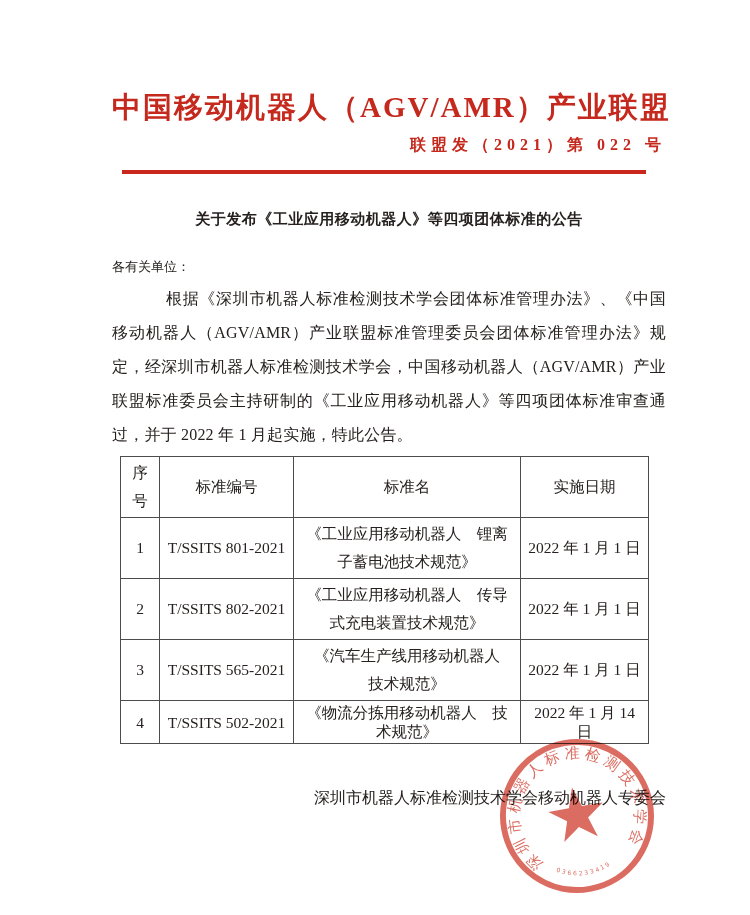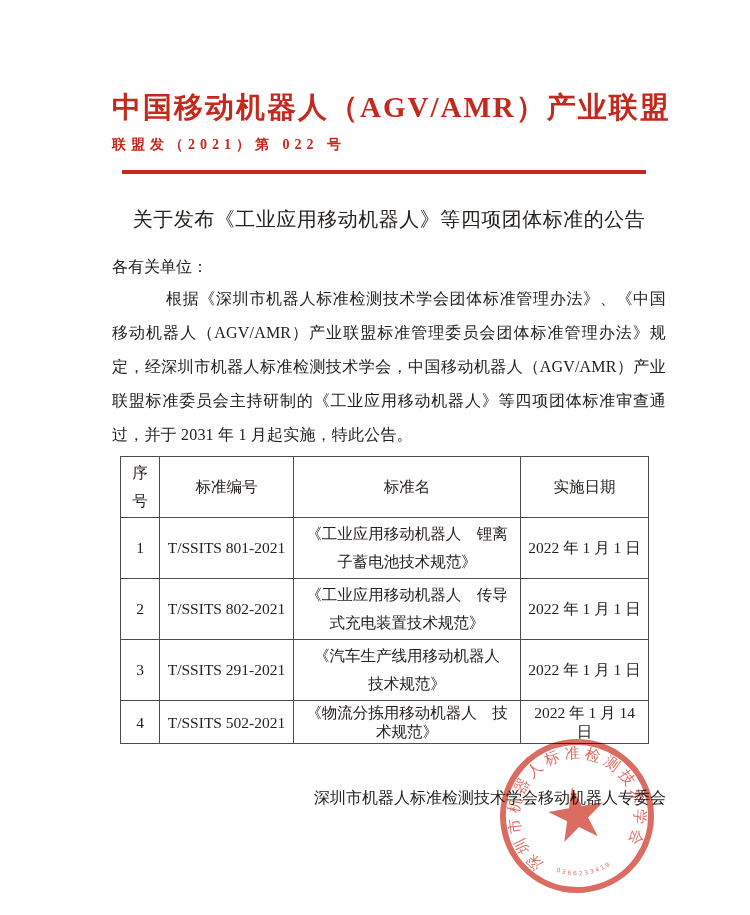--- a/index.html
+++ b/index.html
@@ -20,43 +20,43 @@
     text-align: center;
     color: #c5281c;
     font-weight: bold;
     font-size: 29px;
     line-height: 34px;
     letter-spacing: 2px;
     white-space: nowrap;
   }
   .doc-number {
     margin-top: 10px;
-    text-align: left;
+    text-align: right;
     color: #c5281c;
     font-weight: bold;
-    font-size: 14px;
+    font-size: 16px;
     line-height: 22px;
     letter-spacing: 5px;
   }
   .red-rule {
     margin: 14px 20px 0 10px;
     height: 4px;
     background: #c9271e;
   }
   .notice-title {
     margin-top: 30px;
     text-align: center;
-    font-size: 20px;
-    font-weight: normal;
+    font-size: 15px;
+    font-weight: bold;
     line-height: 30px;
     letter-spacing: 0.5px;
   }
   .salutation {
     margin-top: 18px;
-    font-size: 16px;
+    font-size: 13px;
     line-height: 30px;
   }
   .body-text {
     font-size: 16px;
     line-height: 34px;
     text-align: justify;
     text-indent: 54px;
     letter-spacing: 0.2px;
   }
 
@@ -104,21 +104,21 @@
 
 <div class="page">
   <div class="content">
 
     <div class="org-title">中国移动机器人（AGV/AMR）产业联盟</div>
     <div class="doc-number">联盟发（2021）第 022 号</div>
     <div class="red-rule"></div>
 
     <div class="notice-title">关于发布《工业应用移动机器人》等四项团体标准的公告</div>
     <div class="salutation">各有关单位：</div>
-    <p class="body-text">根据《深圳市机器人标准检测技术学会团体标准管理办法》、《中国移动机器人（AGV/AMR）产业联盟标准管理委员会团体标准管理办法》规定，经深圳市机器人标准检测技术学会，中国移动机器人（AGV/AMR）产业联盟标准委员会主持研制的《工业应用移动机器人》等四项团体标准审查通过，并于 2031 年 1 月起实施，特此公告。</p>
+    <p class="body-text">根据《深圳市机器人标准检测技术学会团体标准管理办法》、《中国移动机器人（AGV/AMR）产业联盟标准管理委员会团体标准管理办法》规定，经深圳市机器人标准检测技术学会，中国移动机器人（AGV/AMR）产业联盟标准委员会主持研制的《工业应用移动机器人》等四项团体标准审查通过，并于 2022 年 1 月起实施，特此公告。</p>
 
     <table class="standards">
       <colgroup>
         <col style="width:39px">
           <col style="width:134px">
           <col style="width:227px">
           <col style="width:128px">
       </colgroup>
       <tbody>
           <tr class="hdr">
@@ -134,21 +134,21 @@
         <td>2022 年 1 月 1 日</td>
       </tr>
       <tr class="r">
         <td>2</td>
         <td>T/SSITS 802-2021</td>
         <td class="cell-name">《工业应用移动机器人　传导式充电装置技术规范》</td>
         <td>2022 年 1 月 1 日</td>
       </tr>
       <tr class="r">
         <td>3</td>
-        <td>T/SSITS 291-2021</td>
+        <td>T/SSITS 565-2021</td>
         <td class="cell-name">《汽车生产线用移动机器人　技术规范》</td>
         <td>2022 年 1 月 1 日</td>
       </tr>
       <tr class="r-last">
         <td>4</td>
         <td>T/SSITS 502-2021</td>
         <td class="cell-name">《物流分拣用移动机器人　技术规范》</td>
         <td>2022 年 1 月 14 日</td>
       </tr>
     </tbody>

